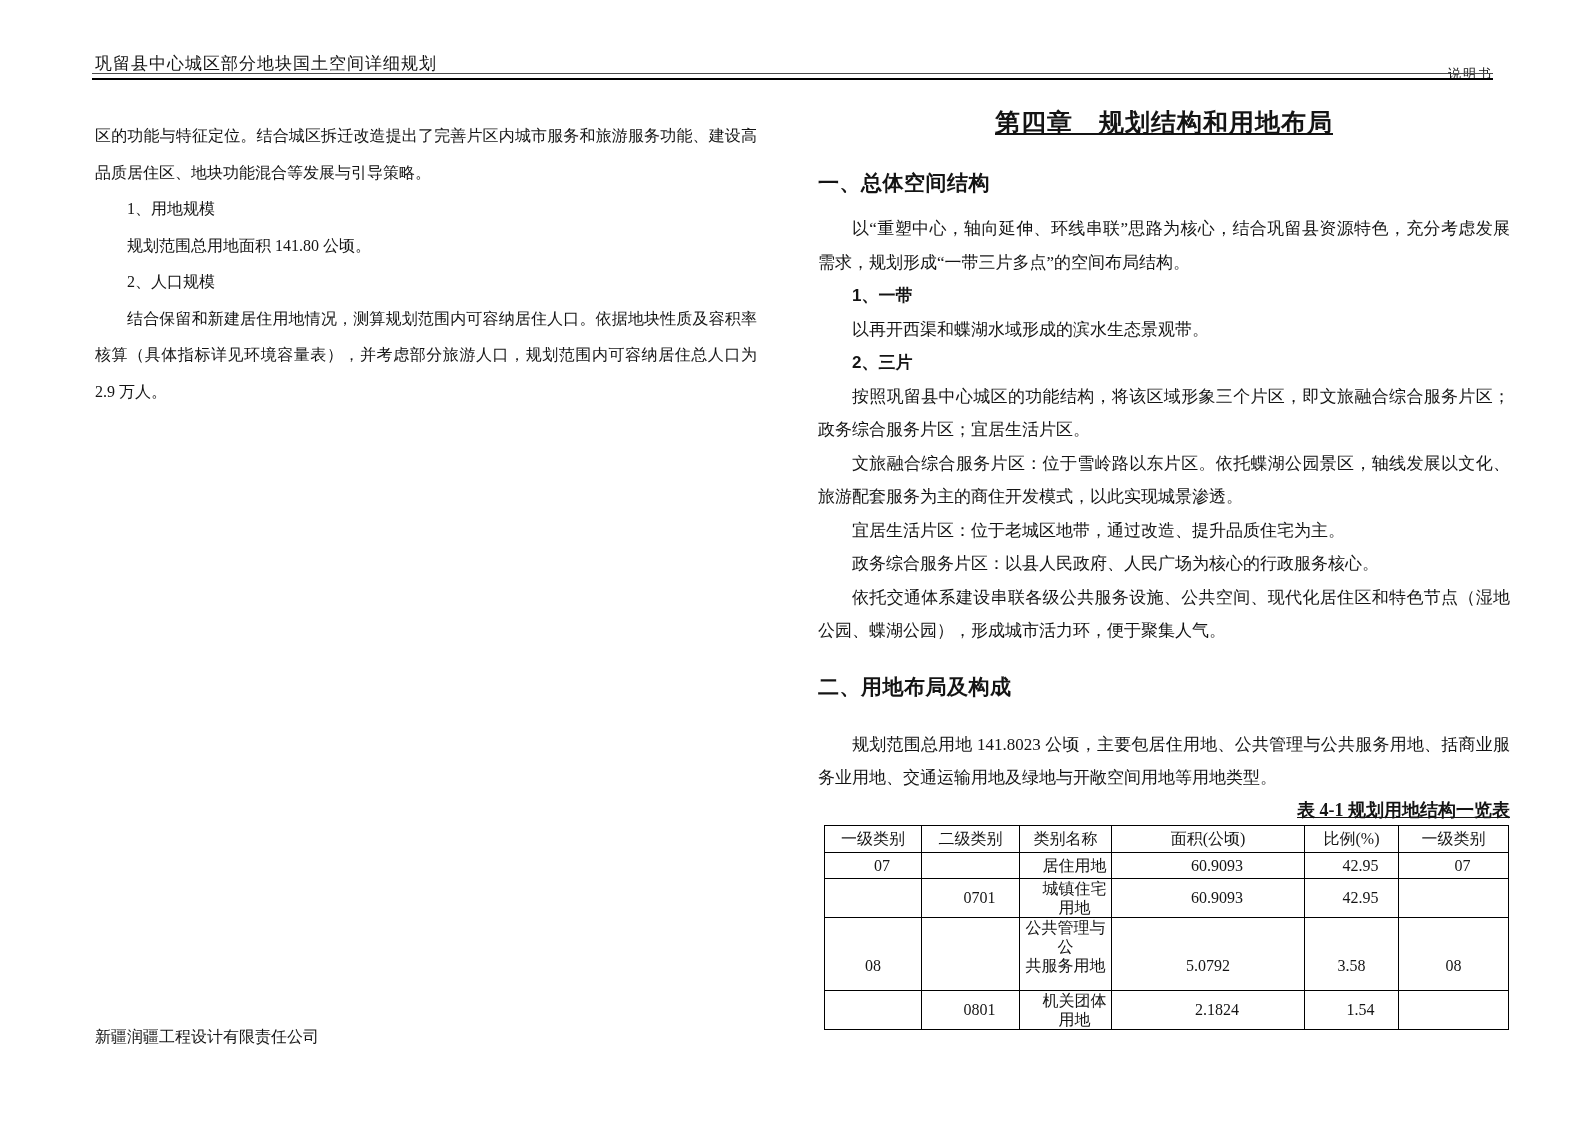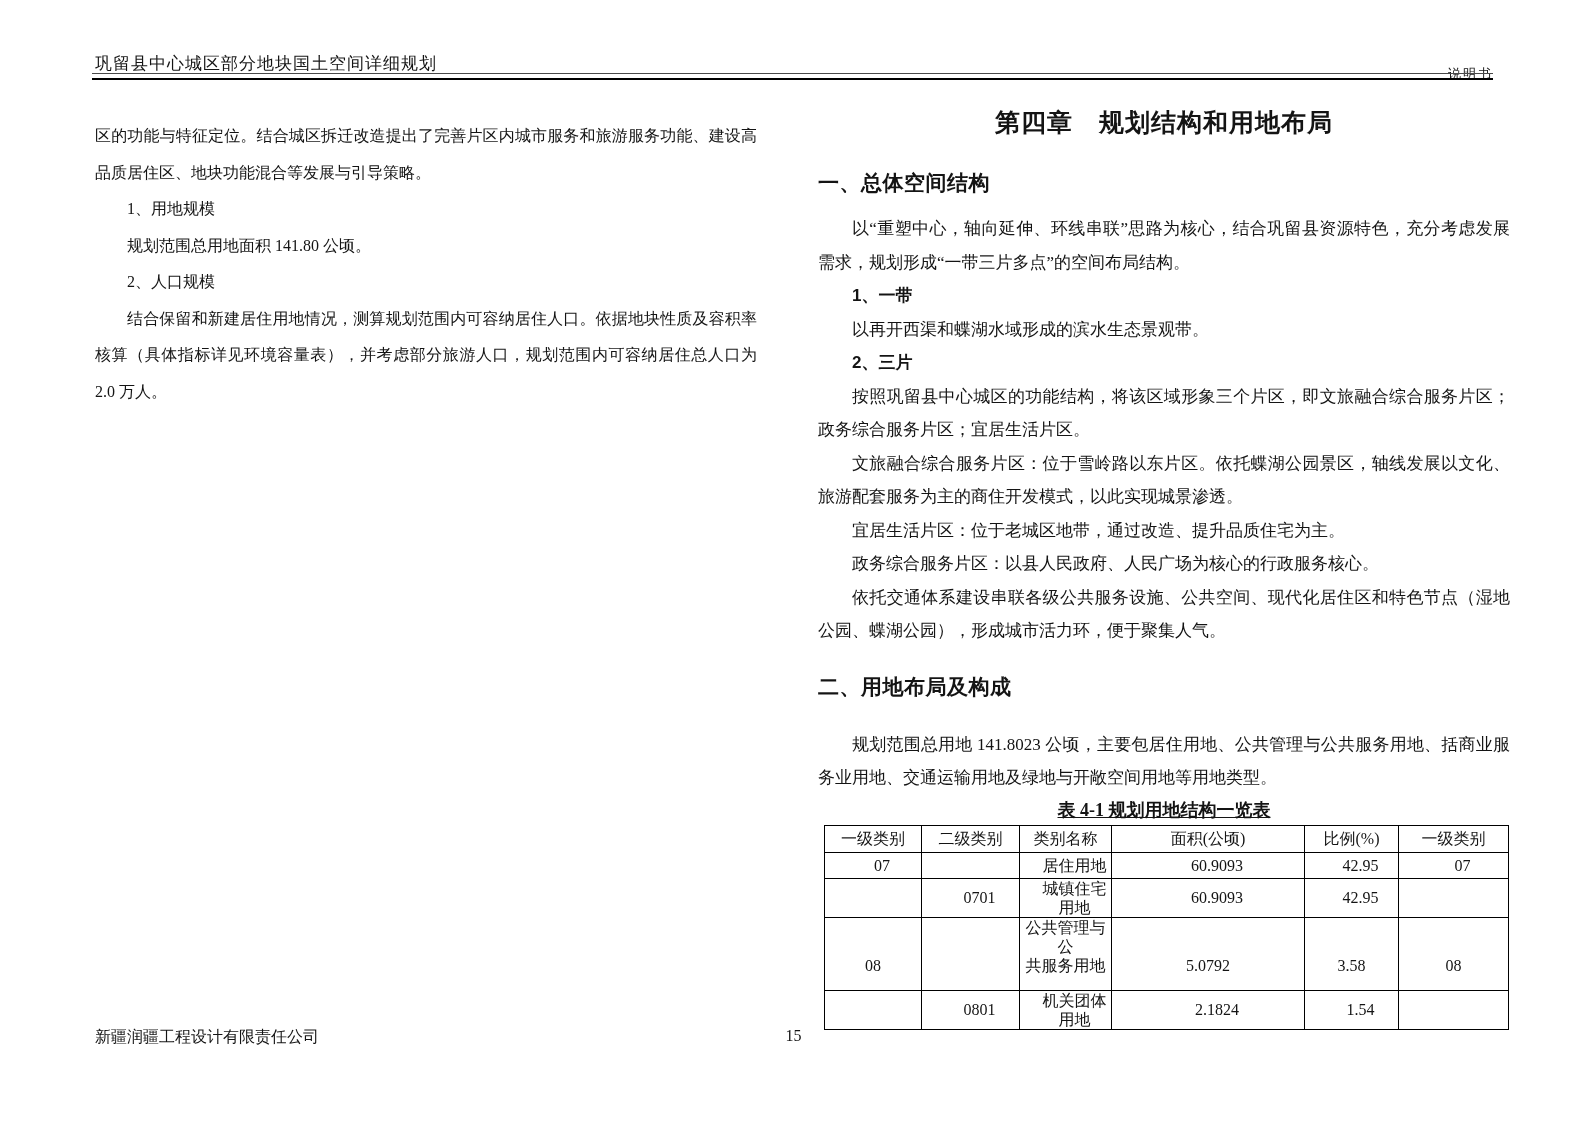--- a/index.html
+++ b/index.html
@@ -32,33 +32,33 @@
   .col-left p.cont { text-indent: 0; }
 
   
   .col-right {
     position: absolute; left: 818px; top: 100px; width: 692px;
     font-size: 17px; line-height: 33.5px; text-align: justify;
   }
   .col-right p { margin: 0; text-indent: 2em; }
   h1.chapter {
     font-size: 25px; font-weight: bold; text-align: center;
-    margin: 0 0 24px 0; line-height: 44px; text-indent: 0; letter-spacing: 1px;
+    margin: 0 0 24px 0; line-height: 44px; text-indent: 0; letter-spacing: 1px; text-decoration: underline;
   }
   h2.sec {
     font-size: 21px; font-weight: bold; margin: 12px 0 14px 0;
     line-height: 30px; text-indent: 0; letter-spacing: 0.5px;
   }
   h2.sec2 { margin-top: 24px; margin-bottom: 26px; }
   h3.sub {
     font-size: 17px; font-weight: bold; margin: 0;
     line-height: 33.5px; text-indent: 2em;
   }
   .tbl-caption {
-    font-size: 18px; font-weight: bold; text-align: center;
+    font-size: 18px; font-weight: bold; text-align: right;
     text-decoration: underline; line-height: 26px; margin-top: 2px; text-indent: 0;
   }
 
   
   table.landuse {
     border-collapse: collapse; table-layout: fixed;
     width: 684px; margin: 2px 0 0 6px;
     font-size: 16px; line-height: 19px;
   }
   .landuse th, .landuse td {
@@ -80,21 +80,21 @@
 
   <div class="hdr-left">巩留县中心城区部分地块国土空间详细规划</div>
   <div class="hdr-right">说明书</div>
   <div class="hdr-rule"></div>
 
   <div class="col-left">
     <p class="cont">区的功能与特征定位。结合城区拆迁改造提出了完善片区内城市服务和旅游服务功能、建设高品质居住区、地块功能混合等发展与引导策略。</p>
     <p>1、用地规模</p>
     <p>规划范围总用地面积 141.80 公顷。</p>
     <p>2、人口规模</p>
-    <p>结合保留和新建居住用地情况，测算规划范围内可容纳居住人口。依据地块性质及容积率核算（具体指标详见环境容量表），并考虑部分旅游人口，规划范围内可容纳居住总人口为 2.0 万人。</p>
+    <p>结合保留和新建居住用地情况，测算规划范围内可容纳居住人口。依据地块性质及容积率核算（具体指标详见环境容量表），并考虑部分旅游人口，规划范围内可容纳居住总人口为 2.9 万人。</p>
   </div>
 
   <div class="col-right">
     <h1 class="chapter sans">第四章　规划结构和用地布局</h1>
 
     <h2 class="sec sans">一、总体空间结构</h2>
     <p>以“重塑中心，轴向延伸、环线串联”思路为核心，结合巩留县资源特色，充分考虑发展需求，规划形成“一带三片多点”的空间布局结构。</p>
 
     <h3 class="sub sans">1、一带</h3>
     <p>以再开西渠和蝶湖水域形成的滨水生态景观带。</p>
@@ -161,15 +161,14 @@
           <td>机关团体用地</td>
           <td>2.1824</td>
           <td>1.54</td>
           <td></td>
         </tr>
       </tbody>
     </table>
   </div>
 
   <div class="ftr-company">新疆润疆工程设计有限责任公司</div>
-  <div class="ftr-page">15</div>
 
 </div>
 
 </body></html>

